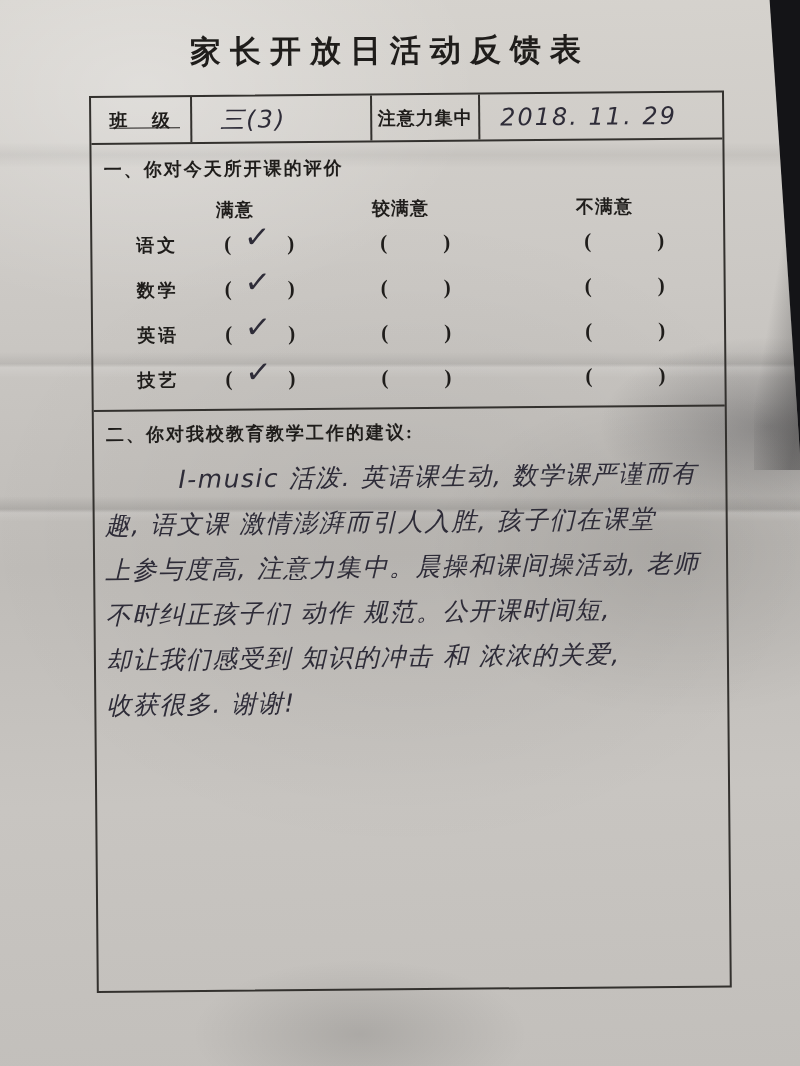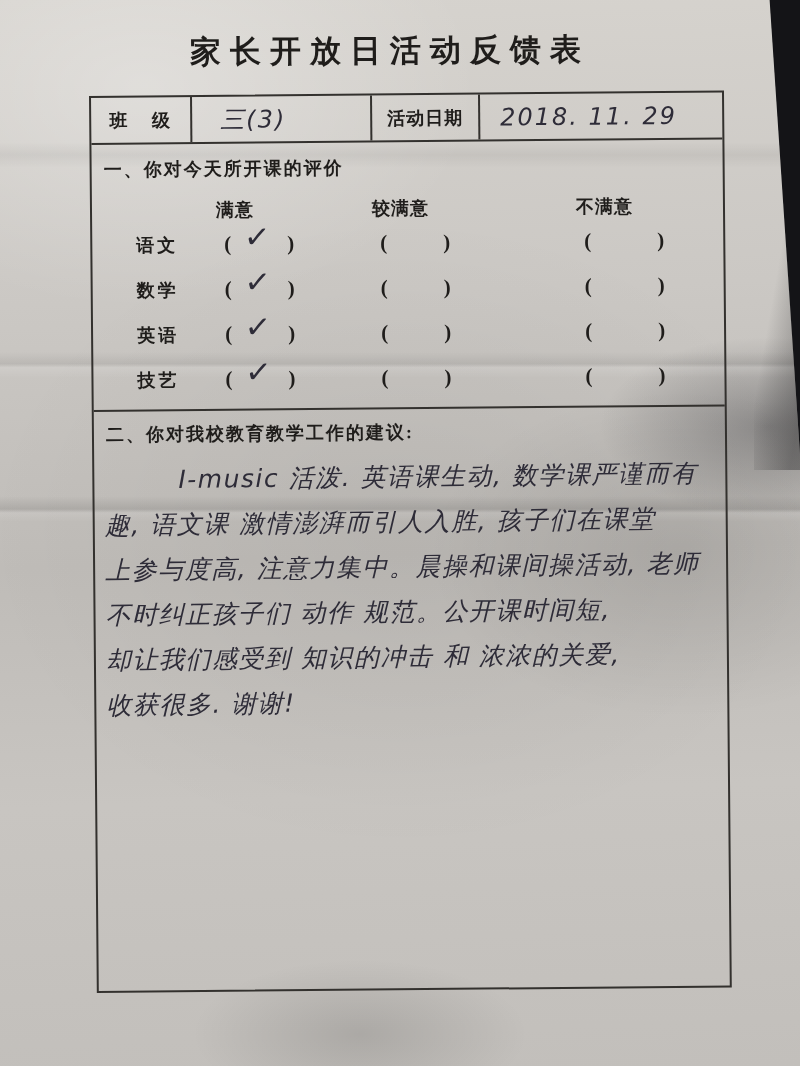--- a/index.html
+++ b/index.html
@@ -34,21 +34,21 @@
     position:absolute;top:30px;left:0;width:780px;text-align:center;
     font-size:31px;letter-spacing:9px;transform:rotate(-0.4deg);
   }
   
   .form{
     position:absolute;left:89px;top:96px;width:631px;height:893px;
     border:2.5px solid #33312e;transform:rotate(-0.5deg);transform-origin:top left;
   }
   .hdr-row{display:flex;height:45px;border-bottom:2.5px solid #33312e;align-items:center;}
   .hdr-cell{height:100%;display:flex;align-items:center;}
-  .cell-class-label{width:101px;border-right:2.5px solid #33312e;justify-content:center;font-size:18px;letter-spacing:10px;padding-left:8px;box-sizing:border-box;}
+  .cell-class-label{width:101px;border-right:2.5px solid #33312e;justify-content:center;font-size:18px;letter-spacing:10px;padding-left:8px;box-sizing:border-box;text-decoration:underline;}
   .cell-class-value{width:178px;padding-left:28px;box-sizing:border-box;}
   .cell-date-label{width:106px;border-left:2.5px solid #33312e;border-right:2.5px solid #33312e;justify-content:center;font-size:18px;letter-spacing:1px;}
   .cell-date-value{flex:1;padding-left:20px;box-sizing:border-box;}
   
   .sec1{height:265px;box-sizing:border-box;padding-top:13px;}
   .sec-heading{font-size:18px;letter-spacing:2px;margin-left:12px;}
   .opts-row{display:grid;grid-template-columns:124px 86px 70px 86px 118px 96px;margin-top:17px;}
   .opt{font-size:18px;letter-spacing:1px;}
   .subject-row{display:grid;grid-template-columns:44px 80px 86px 70px 86px 118px 96px;align-items:center;height:45px;}
   .subj{font-size:18px;letter-spacing:3px;font-family:Liberation Mono, monospace;}
@@ -76,21 +76,21 @@
   <div class="edge-shadow"></div>
 </div>
 
 <div class="title printed">家长开放日活动反馈表</div>
 
 <div class="form">
 
   <div class="hdr-row">
     <div class="hdr-cell cell-class-label printed">班  级</div>
     <div class="hdr-cell cell-class-value hw hw-value">三(3)</div>
-    <div class="hdr-cell cell-date-label printed">活动日期</div>
+    <div class="hdr-cell cell-date-label printed">注意力集中</div>
     <div class="hdr-cell cell-date-value hw hw-value">2018. 11. 29</div>
   </div>
 
   <div class="sec1">
     <div class="sec-heading printed">一、你对今天所开课的评价</div>
 
     <div class="opts-row">
       <span></span>
       <span class="opt printed">满意</span>
       <span></span>

